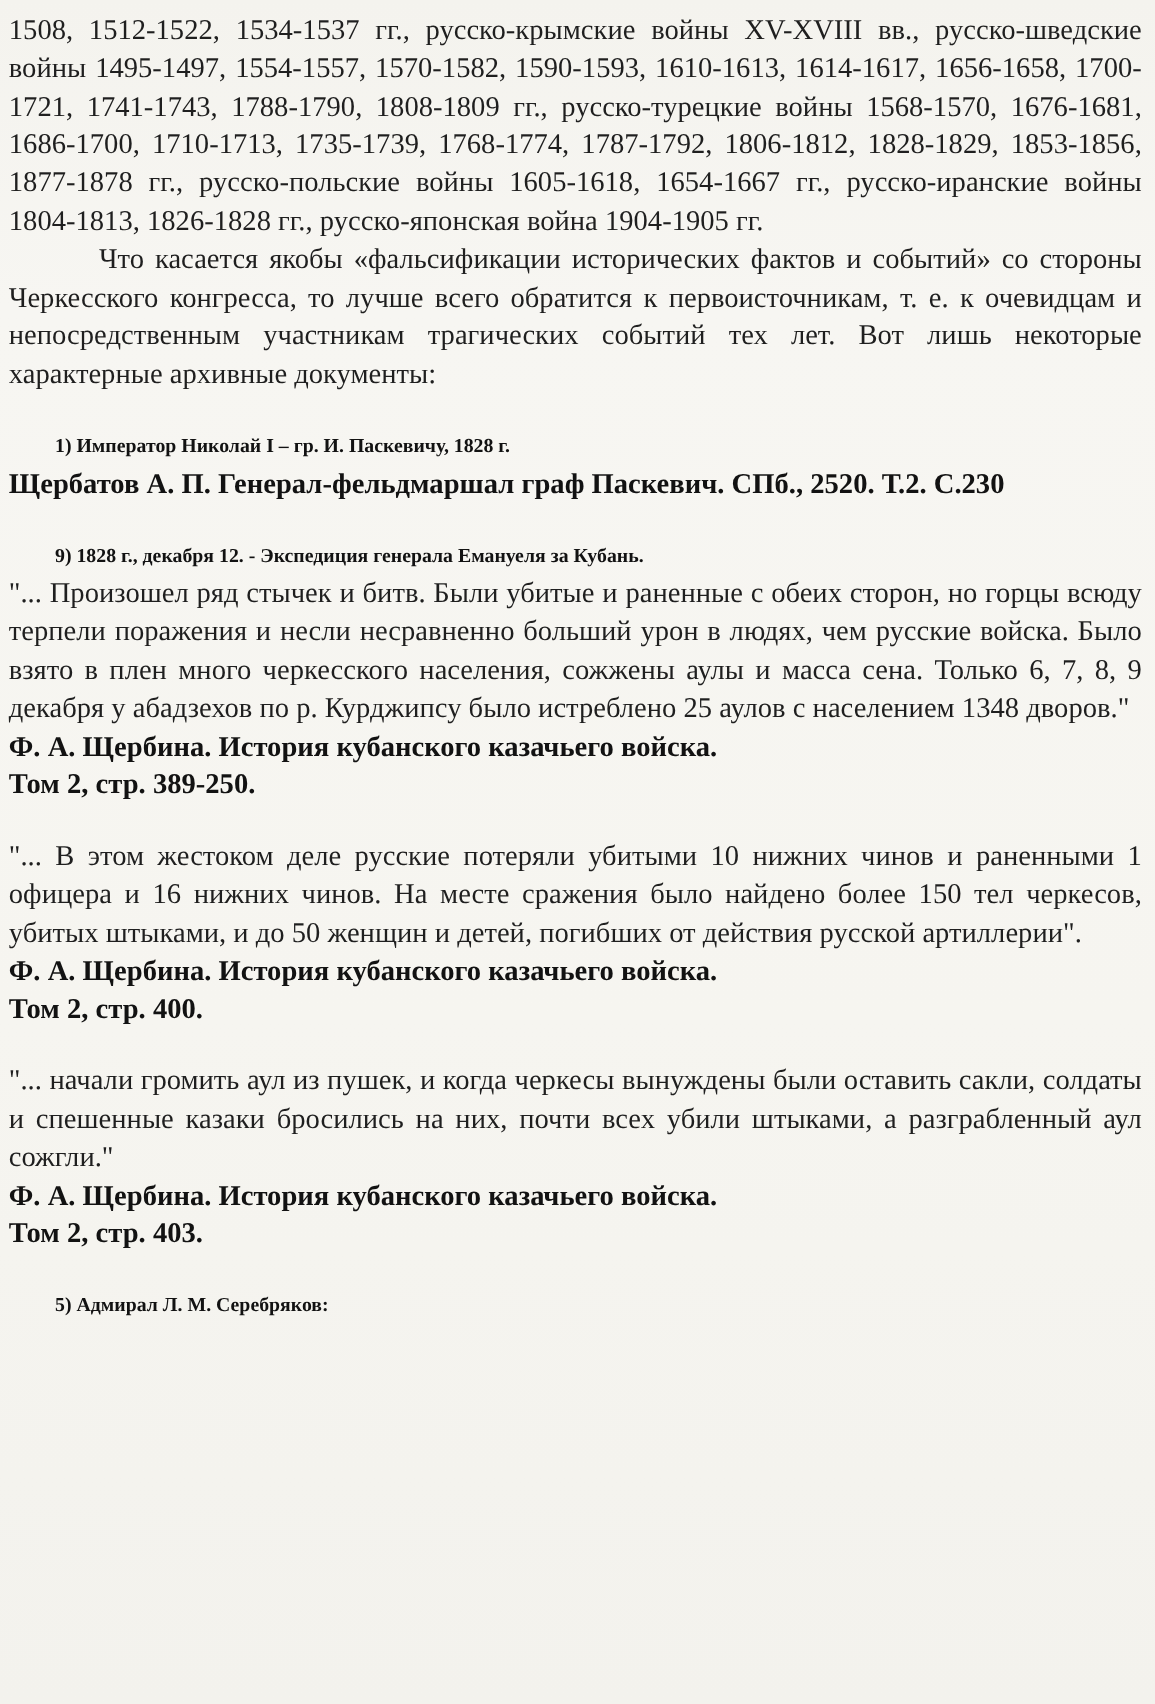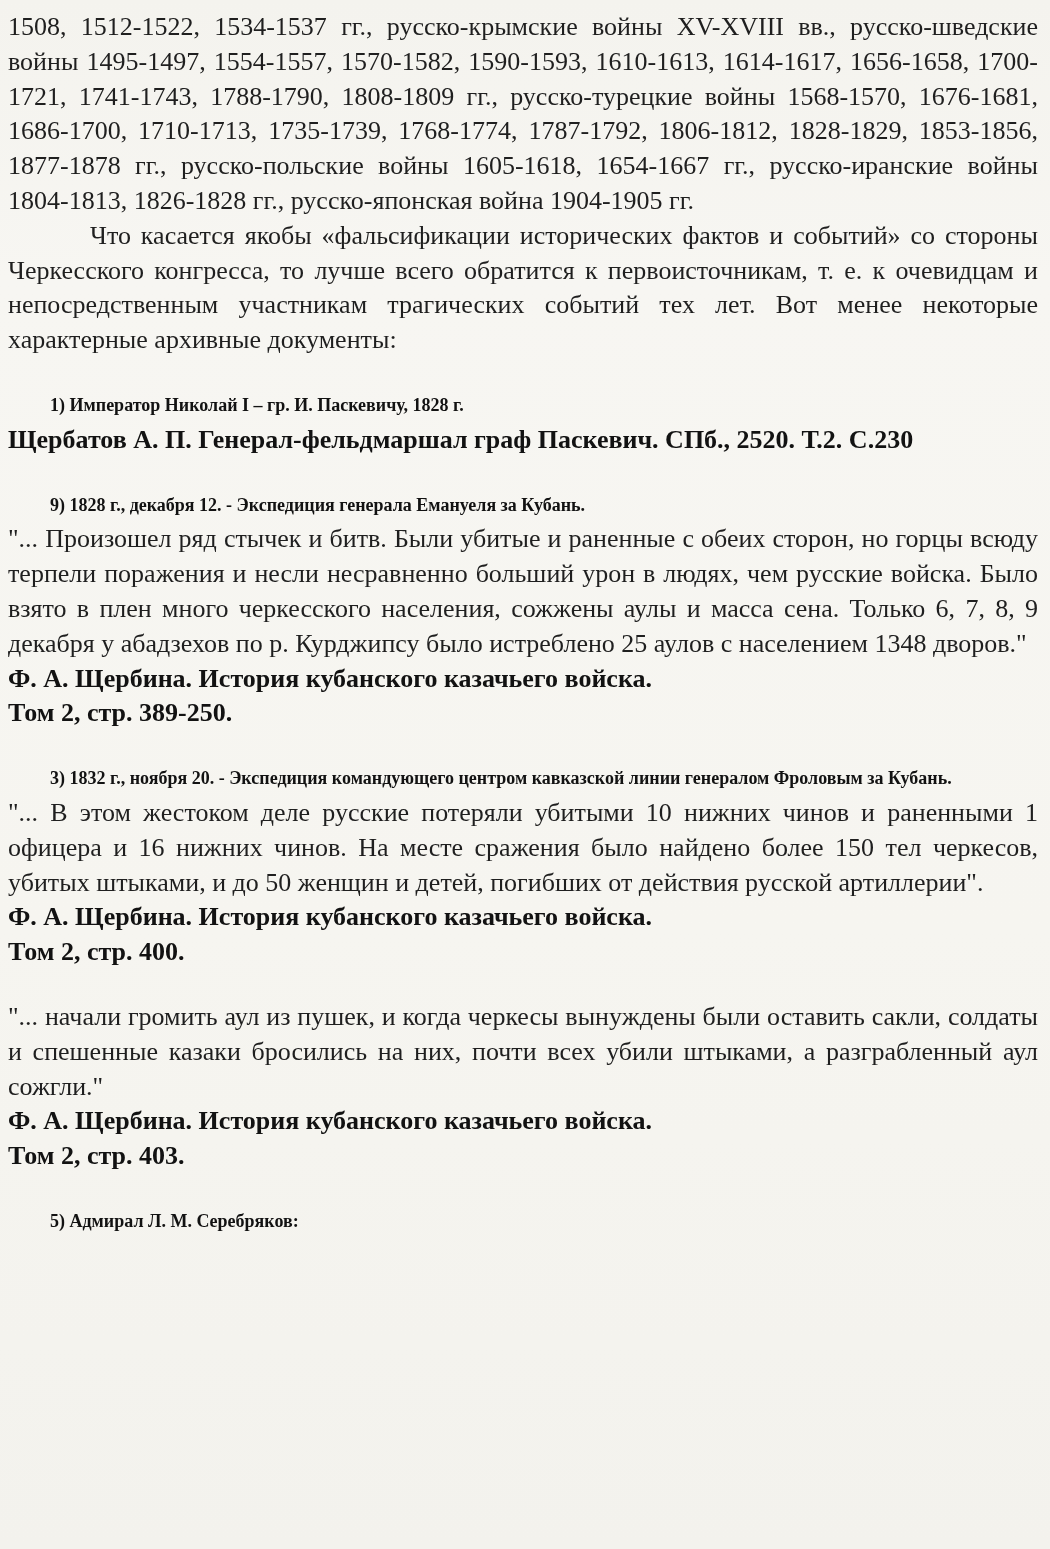--- a/index.html
+++ b/index.html
@@ -49,36 +49,35 @@
     text-align: left;
   }
 </style>
 </head>
 <body>
 
 <div class="page">
 
   <p class="body-text">1508, 1512-1522, 1534-1537 гг., русско-крымские войны XV-XVIII вв., русско-шведские войны 1495-1497, 1554-1557, 1570-1582, 1590-1593, 1610-1613, 1614-1617, 1656-1658, 1700-1721, 1741-1743, 1788-1790, 1808-1809 гг., русско-турецкие войны 1568-1570, 1676-1681, 1686-1700, 1710-1713, 1735-1739, 1768-1774, 1787-1792, 1806-1812, 1828-1829, 1853-1856, 1877-1878 гг., русско-польские войны 1605-1618, 1654-1667 гг., русско-иранские войны 1804-1813, 1826-1828 гг., русско-японская война 1904-1905 гг.</p>
 
-  <p class="body-text first-indent">Что касается якобы «фальсификации исторических фактов и событий» со стороны Черкесского конгресса, то лучше всего обратится к первоисточникам, т. е. к очевидцам и непосредственным участникам трагических событий тех лет. Вот менее некоторые характерные архивные документы:</p>
+  <p class="body-text first-indent">Что касается якобы «фальсификации исторических фактов и событий» со стороны Черкесского конгресса, то лучше всего обратится к первоисточникам, т. е. к очевидцам и непосредственным участникам трагических событий тех лет. Вот лишь некоторые характерные архивные документы:</p>
 
   <section class="doc-section">
     <p class="sec-heading">1) Император Николай I – гр. И. Паскевичу, 1828 г.</p>
     <p class="source-line">Щербатов А. П. Генерал-фельдмаршал граф Паскевич. СПб., 2520. Т.2. С.230</p>
   </section>
 
   <section class="doc-section">
     <p class="sec-heading">9) 1828 г., декабря 12. - Экспедиция генерала Емануеля за Кубань.</p>
     <p class="body-text">"... Произошел ряд стычек и битв. Были убитые и раненные с обеих сторон, но горцы всюду терпели поражения и несли несравненно больший урон в людях, чем русские войска. Было взято в плен много черкесского населения, сожжены аулы и масса сена. Только 6, 7, 8, 9 декабря у абадзехов по р. Курджипсу было истреблено 25 аулов с населением 1348 дворов."</p>
     <p class="source-line">Ф. А. Щербина. История кубанского казачьего войска.</p>
     <p class="source-line">Том 2, стр. 389-250.</p>
   </section>
 
   <section class="doc-section">
-    <p class="sec-heading">3) 1832 г., ноября 20. - Экспедиция командующего центром кавказской линии генералом Фроловым за Кубань.</p>
     <p class="body-text">"... В этом жестоком деле русские потеряли убитыми 10 нижних чинов и раненными 1 офицера и 16 нижних чинов. На месте сражения было найдено более 150 тел черкесов, убитых штыками, и до 50 женщин и детей, погибших от действия русской артиллерии".</p>
     <p class="source-line">Ф. А. Щербина. История кубанского казачьего войска.</p>
     <p class="source-line">Том 2, стр. 400.</p>
   </section>
 
   <section class="doc-section">
     <p class="body-text">"... начали громить аул из пушек, и когда черкесы вынуждены были оставить сакли, солдаты и спешенные казаки бросились на них, почти всех убили штыками, а разграбленный аул сожгли."</p>
     <p class="source-line">Ф. А. Щербина. История кубанского казачьего войска.</p>
     <p class="source-line">Том 2, стр. 403.</p>
   </section>

